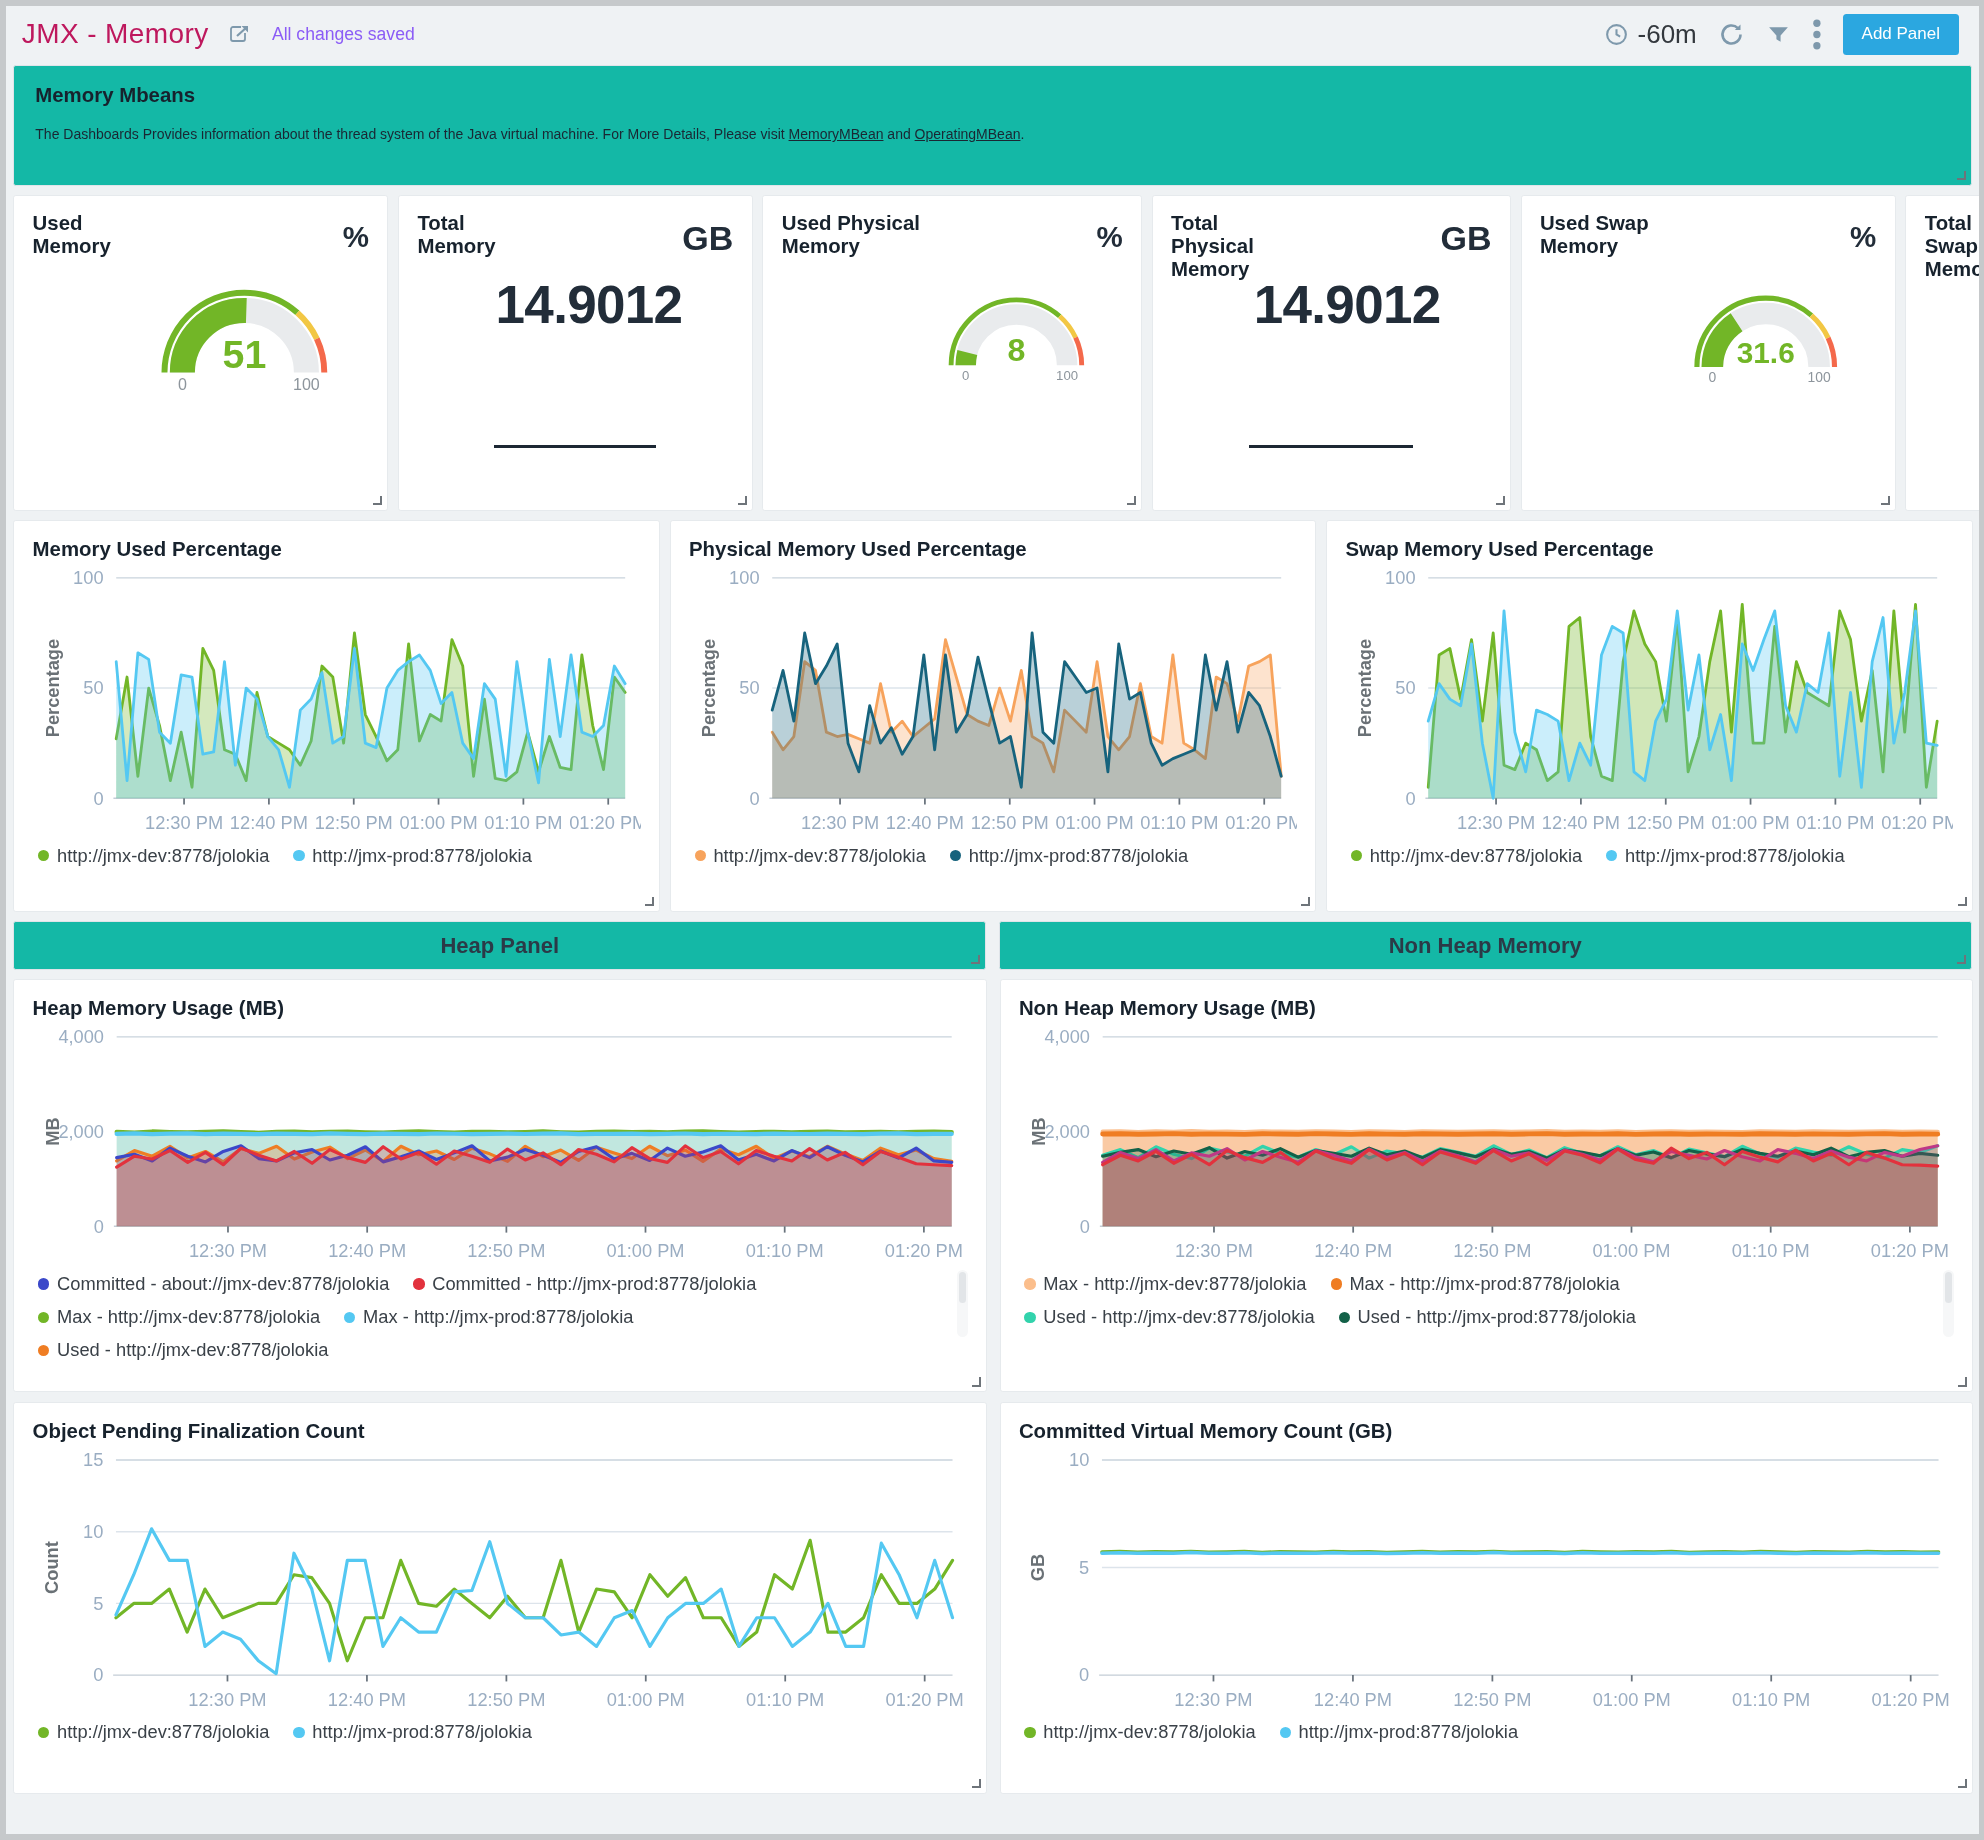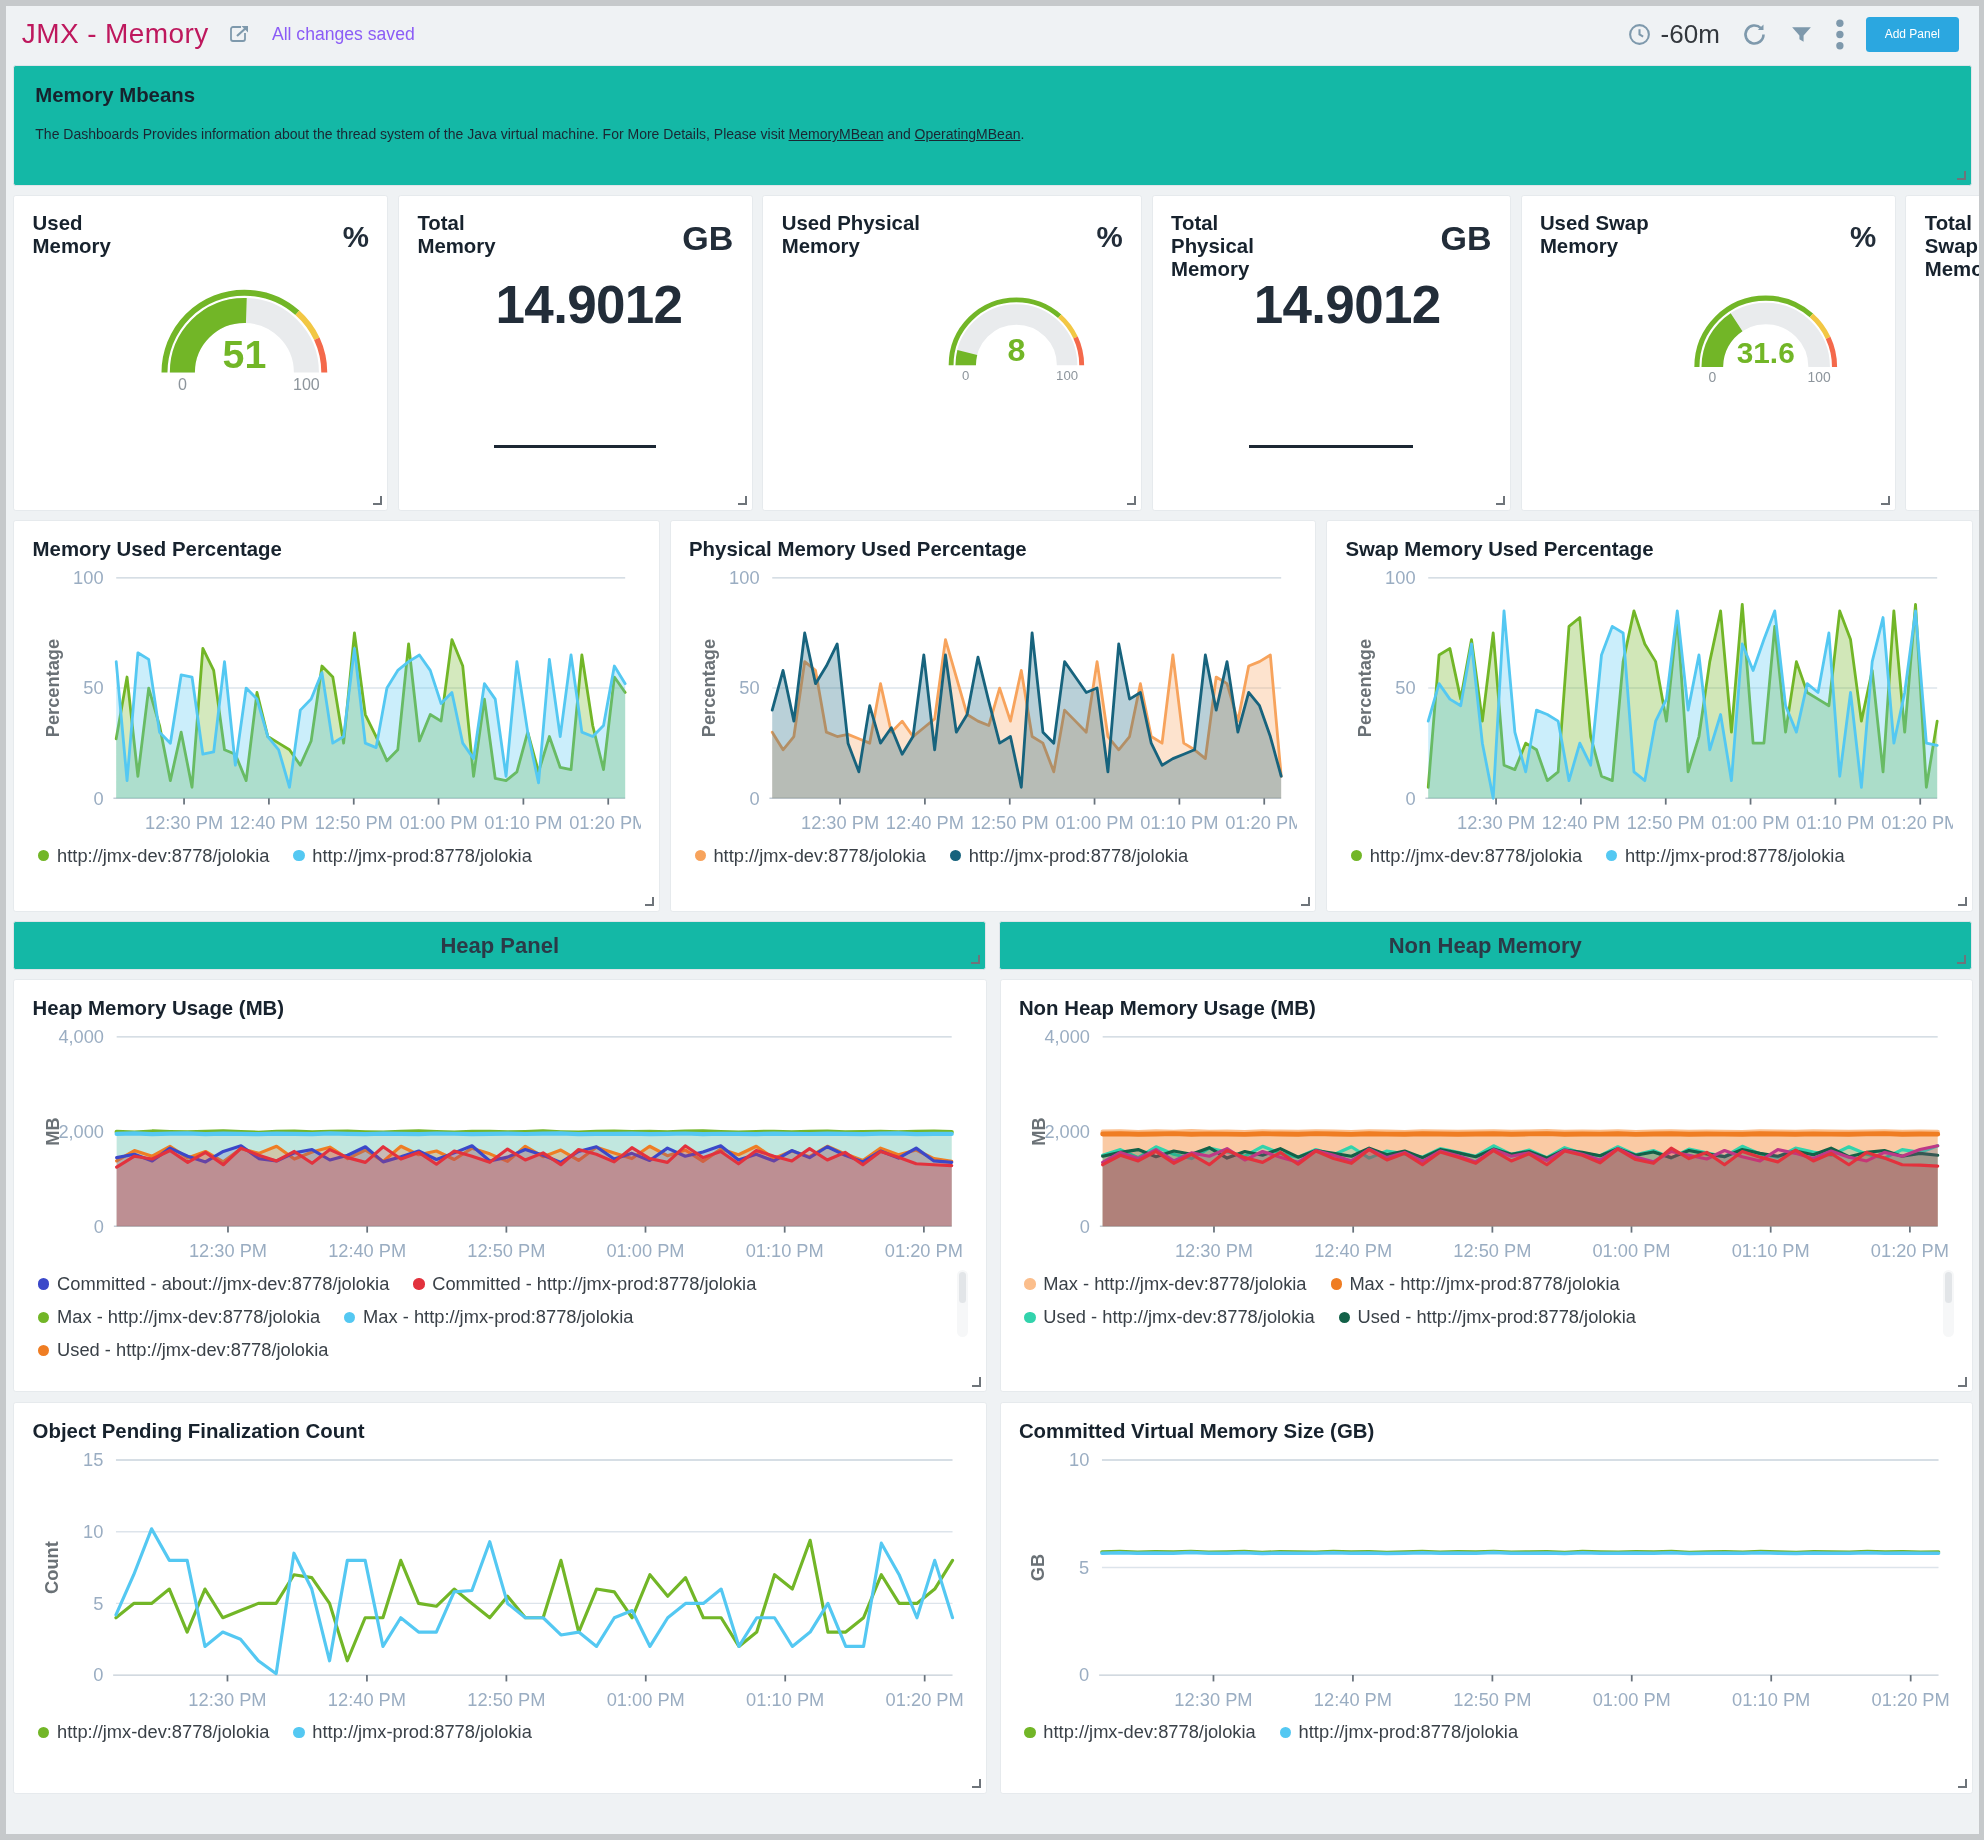--- a/index.html
+++ b/index.html
@@ -8,21 +8,21 @@
   .inner { width:100%; height:100%; background:#EFF2F4; display:flex; flex-direction:column; overflow:hidden; }
 
   
   .header { flex:0 0 56px; display:flex; align-items:center; padding:0 19.7px 0 15.5px; }
   .dash-title { font-size:28px; font-weight:400; color:#be185d; letter-spacing:0.4px; }
   .share-icon { margin-left:18.3px; display:inline-flex; }
   .saved-status { margin-left:21px; font-size:17.6px; color:#8b5cf6; }
   .header-right { margin-left:auto; display:flex; align-items:center; gap:21px; }
   .time-range { display:flex; align-items:center; gap:8.4px; font-size:26px; color:#33383D; font-weight:500; }
   .icon-btn { display:inline-flex; align-items:center; justify-content:center; cursor:pointer; }
-  .add-panel-btn { background:#2BA7E0; color:#fff; border:none; border-radius:3.5px; font-size:12px;
+  .add-panel-btn { background:#2BA7E0; color:#fff; border:none; border-radius:3.5px; font-size:17px;
     font-family:inherit; padding:10.5px 19px; cursor:pointer; }
 
   
   .dashboard { flex:1; padding:2.8px 7px 8.4px; display:flex; flex-direction:column; gap:9.1px; }
   .panel { position:relative; background:#fff; border:0.7px solid #E6EAED; border-radius:2.8px; }
   .panel-gray { background:#14b8a6; border-color:#DFE4E9; }
   .corner { position:absolute; right:4.9px; bottom:4.9px; width:9.1px; height:9.1px;
     border-right:2.1px solid #6E747A; border-bottom:2.1px solid #6E747A; }
   .panel h3 { font-size:20.4px; font-weight:600; color:#17222D; }
 
@@ -483,21 +483,21 @@
                 </span>
                 <span class="legend-item">
                   <span class="legend-dot" style="background: rgb(84, 200, 242);"></span>
                   <span class="legend-label">http://jmx-prod:8778/jolokia</span>
                 </span>
               </div>
             </div>
         <div class="corner"></div>
       </div>
       <div class="panel chart-panel">
-        <h3>Committed Virtual Memory Size (GB)</h3>
+        <h3>Committed Virtual Memory Count (GB)</h3>
         <div class="plot h390"><svg width="935" height="273" viewBox="0 0 1330 388">
                 <line x1="114" y1="330" x2="1308" y2="330" stroke="#C3CDD6" stroke-width="2"></line>
                 <text x="100" y="339" text-anchor="end" fill="#9AADC2" font-size="26">0</text>
                 <line x1="118" y1="177" x2="1308" y2="177" stroke="#DDE4EB" stroke-width="2"></line>
                 <text x="100" y="186" text-anchor="end" fill="#9AADC2" font-size="26">5</text>
                 <line x1="118" y1="24" x2="1308" y2="24" stroke="#C9D3DC" stroke-width="2"></line>
                 <text x="100" y="33" text-anchor="end" fill="#9AADC2" font-size="26">10</text>
                 <line x1="276.627" y1="330" x2="276.627" y2="339" stroke="#68727C" stroke-width="2.5"></line>
                 <text x="276.627" y="374" text-anchor="middle" fill="#9AADC2" font-size="26">12:30 PM</text>
                 <line x1="475" y1="330" x2="475" y2="339" stroke="#68727C" stroke-width="2.5"></line>

